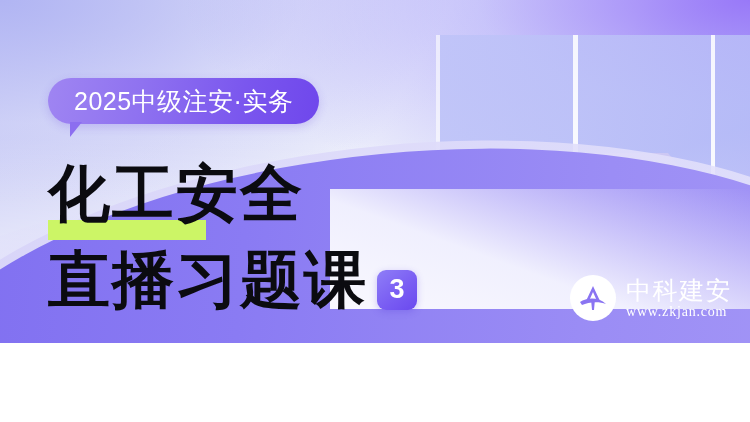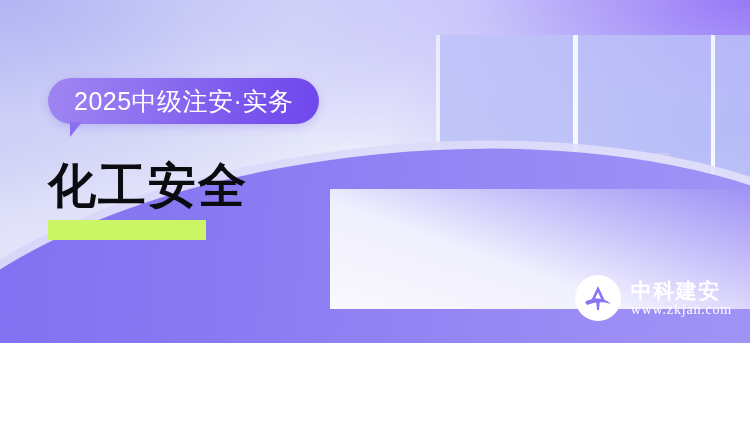--- a/index.html
+++ b/index.html
@@ -135,23 +135,23 @@
     top: 66px;
     width: 158px;
     height: 20px;
     background: #ccf566;
     z-index: 0;
   }
   .hl-text {
     position: relative;
     z-index: 1;
     display: block;
-    font-family: Liberation Sans, sans-serif;
+    font-family: Liberation Serif, serif;
     font-weight: bold;
-    font-size: 48px;
+    font-size: 62px;
     line-height: 1.32;
     color: #0b0b10;
     letter-spacing: 2px;
     white-space: nowrap;
   }
   .line2-wrap {
     position: relative;
     display: flex;
     align-items: flex-end;
     gap: 9px;
@@ -188,22 +188,22 @@
   .logo-mark {
     width: 46px; height: 46px;
     border-radius: 50%;
     background: #ffffff;
     display: flex; align-items: center; justify-content: center;
     flex: none;
   }
   .logo-txt { display: flex; flex-direction: column; gap: 2px; }
   .logo-name {
     color: #ffffff;
-    font-size: 21px;
-    font-weight: bold;
+    font-size: 25px;
+    font-weight: normal;
     letter-spacing: 1.5px;
     line-height: 1;
   }
   .logo-url {
     color: #ffffff;
     font-size: 14px;
     letter-spacing: 0.8px;
     line-height: 1;
     font-family: Liberation Serif, serif;
   }
@@ -308,20 +308,24 @@
       <span class="badge-text">2025中级注安·实务</span>
     </div>
     <div class="badge-tail"></div>
   </div>
 
   <div class="headline">
     <div class="line1-wrap">
       <span class="hl-mark"></span>
       <span class="hl-text">化工安全</span>
     </div>
+    <div class="line2-wrap">
+      <span class="hl-text">直播习题课</span>
+      <span class="num-badge">3</span>
+    </div>
   </div>
 
   <div class="logo">
     <div class="logo-mark">
       <svg width="34" height="34" viewBox="0 0 34 34">
         <path d="M17 5 L24 20 L21 20 L17 11 L13 20 L10 20 Z" fill="#8a74f2"></path>
         <path d="M4 21 C 11 16, 23 16, 30 23 C 23 20, 12 21, 6 24 Z" fill="#8a74f2"></path>
         <path d="M15 18 L19 18 L18 29 L16 29 Z" fill="#8a74f2"></path>
       </svg>
     </div>

